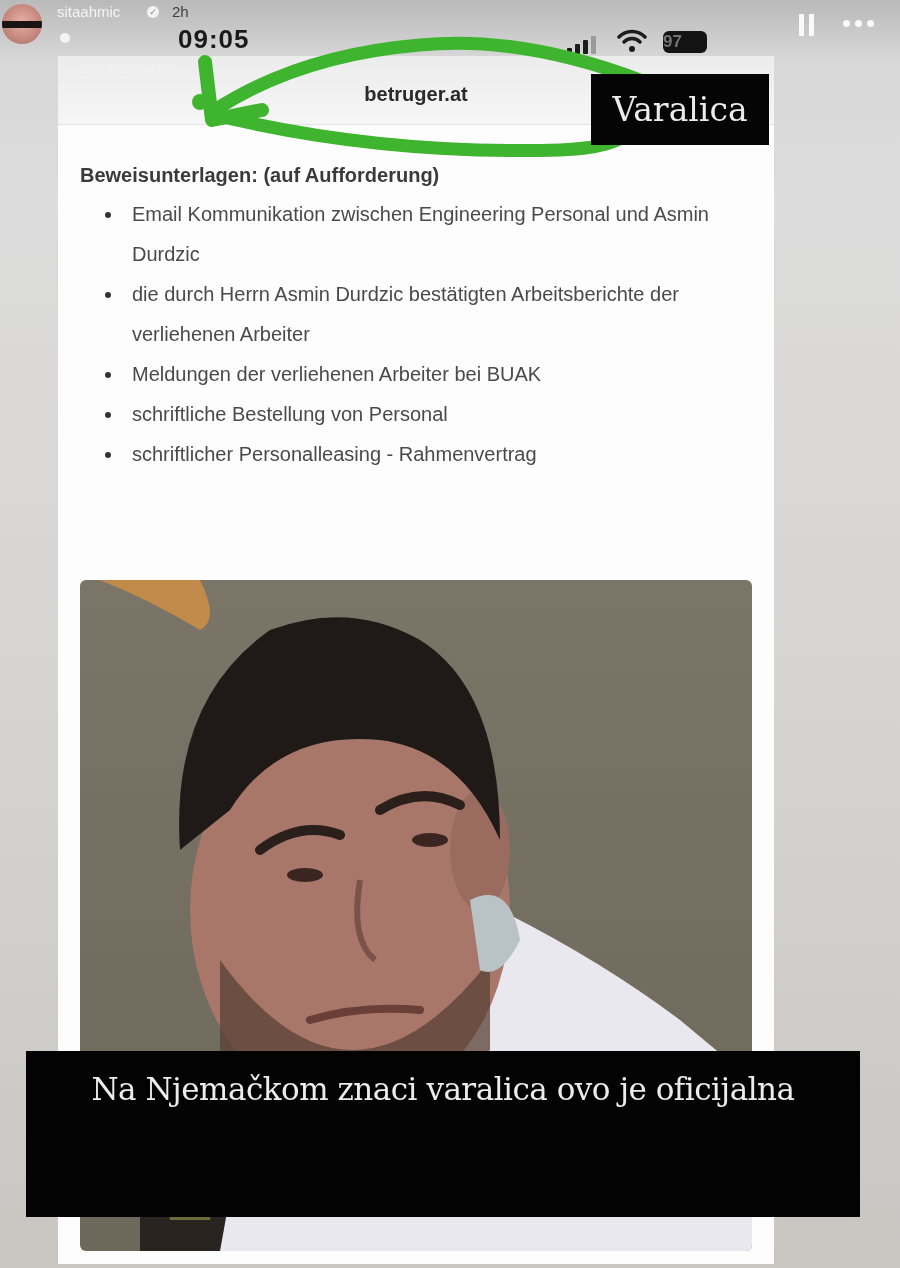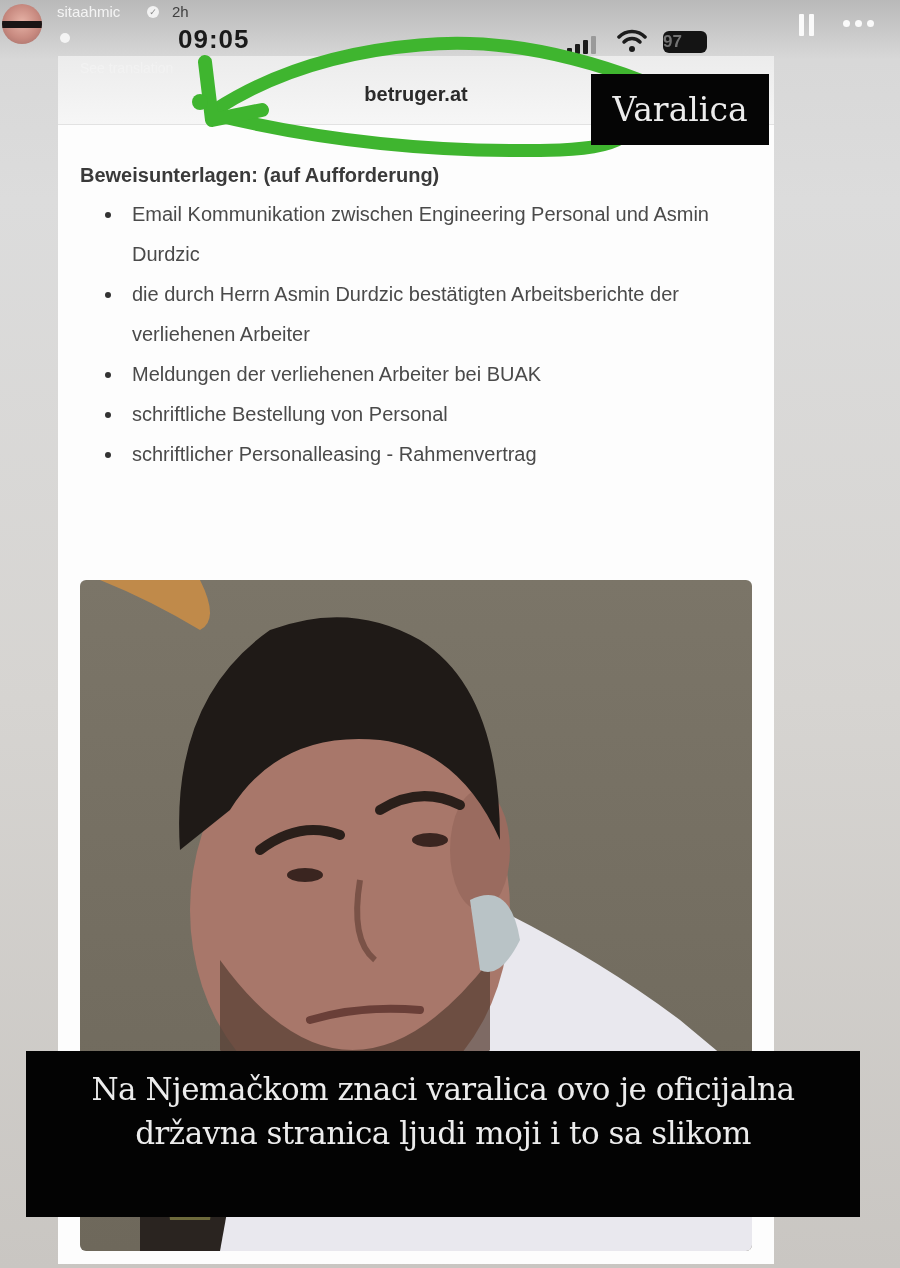--- a/index.html
+++ b/index.html
@@ -142,14 +142,13 @@
   <path d="M205 62 L212 120 L262 110" stroke="#3fb52f" stroke-width="14" fill="none" stroke-linecap="round" stroke-linejoin="round"></path>
   <circle cx="200" cy="102" r="8" fill="#3fb52f"></circle>
 </svg>
 
 <div class="label-box">
   <span>Varalica</span>
 </div>
 
 <div class="caption">
   <span>Na Njemačkom znaci varalica ovo je oficijalna</span>
-  <span>državna stranica ljudi moji i to sa slikom</span>
 </div>
 
 </body></html>

